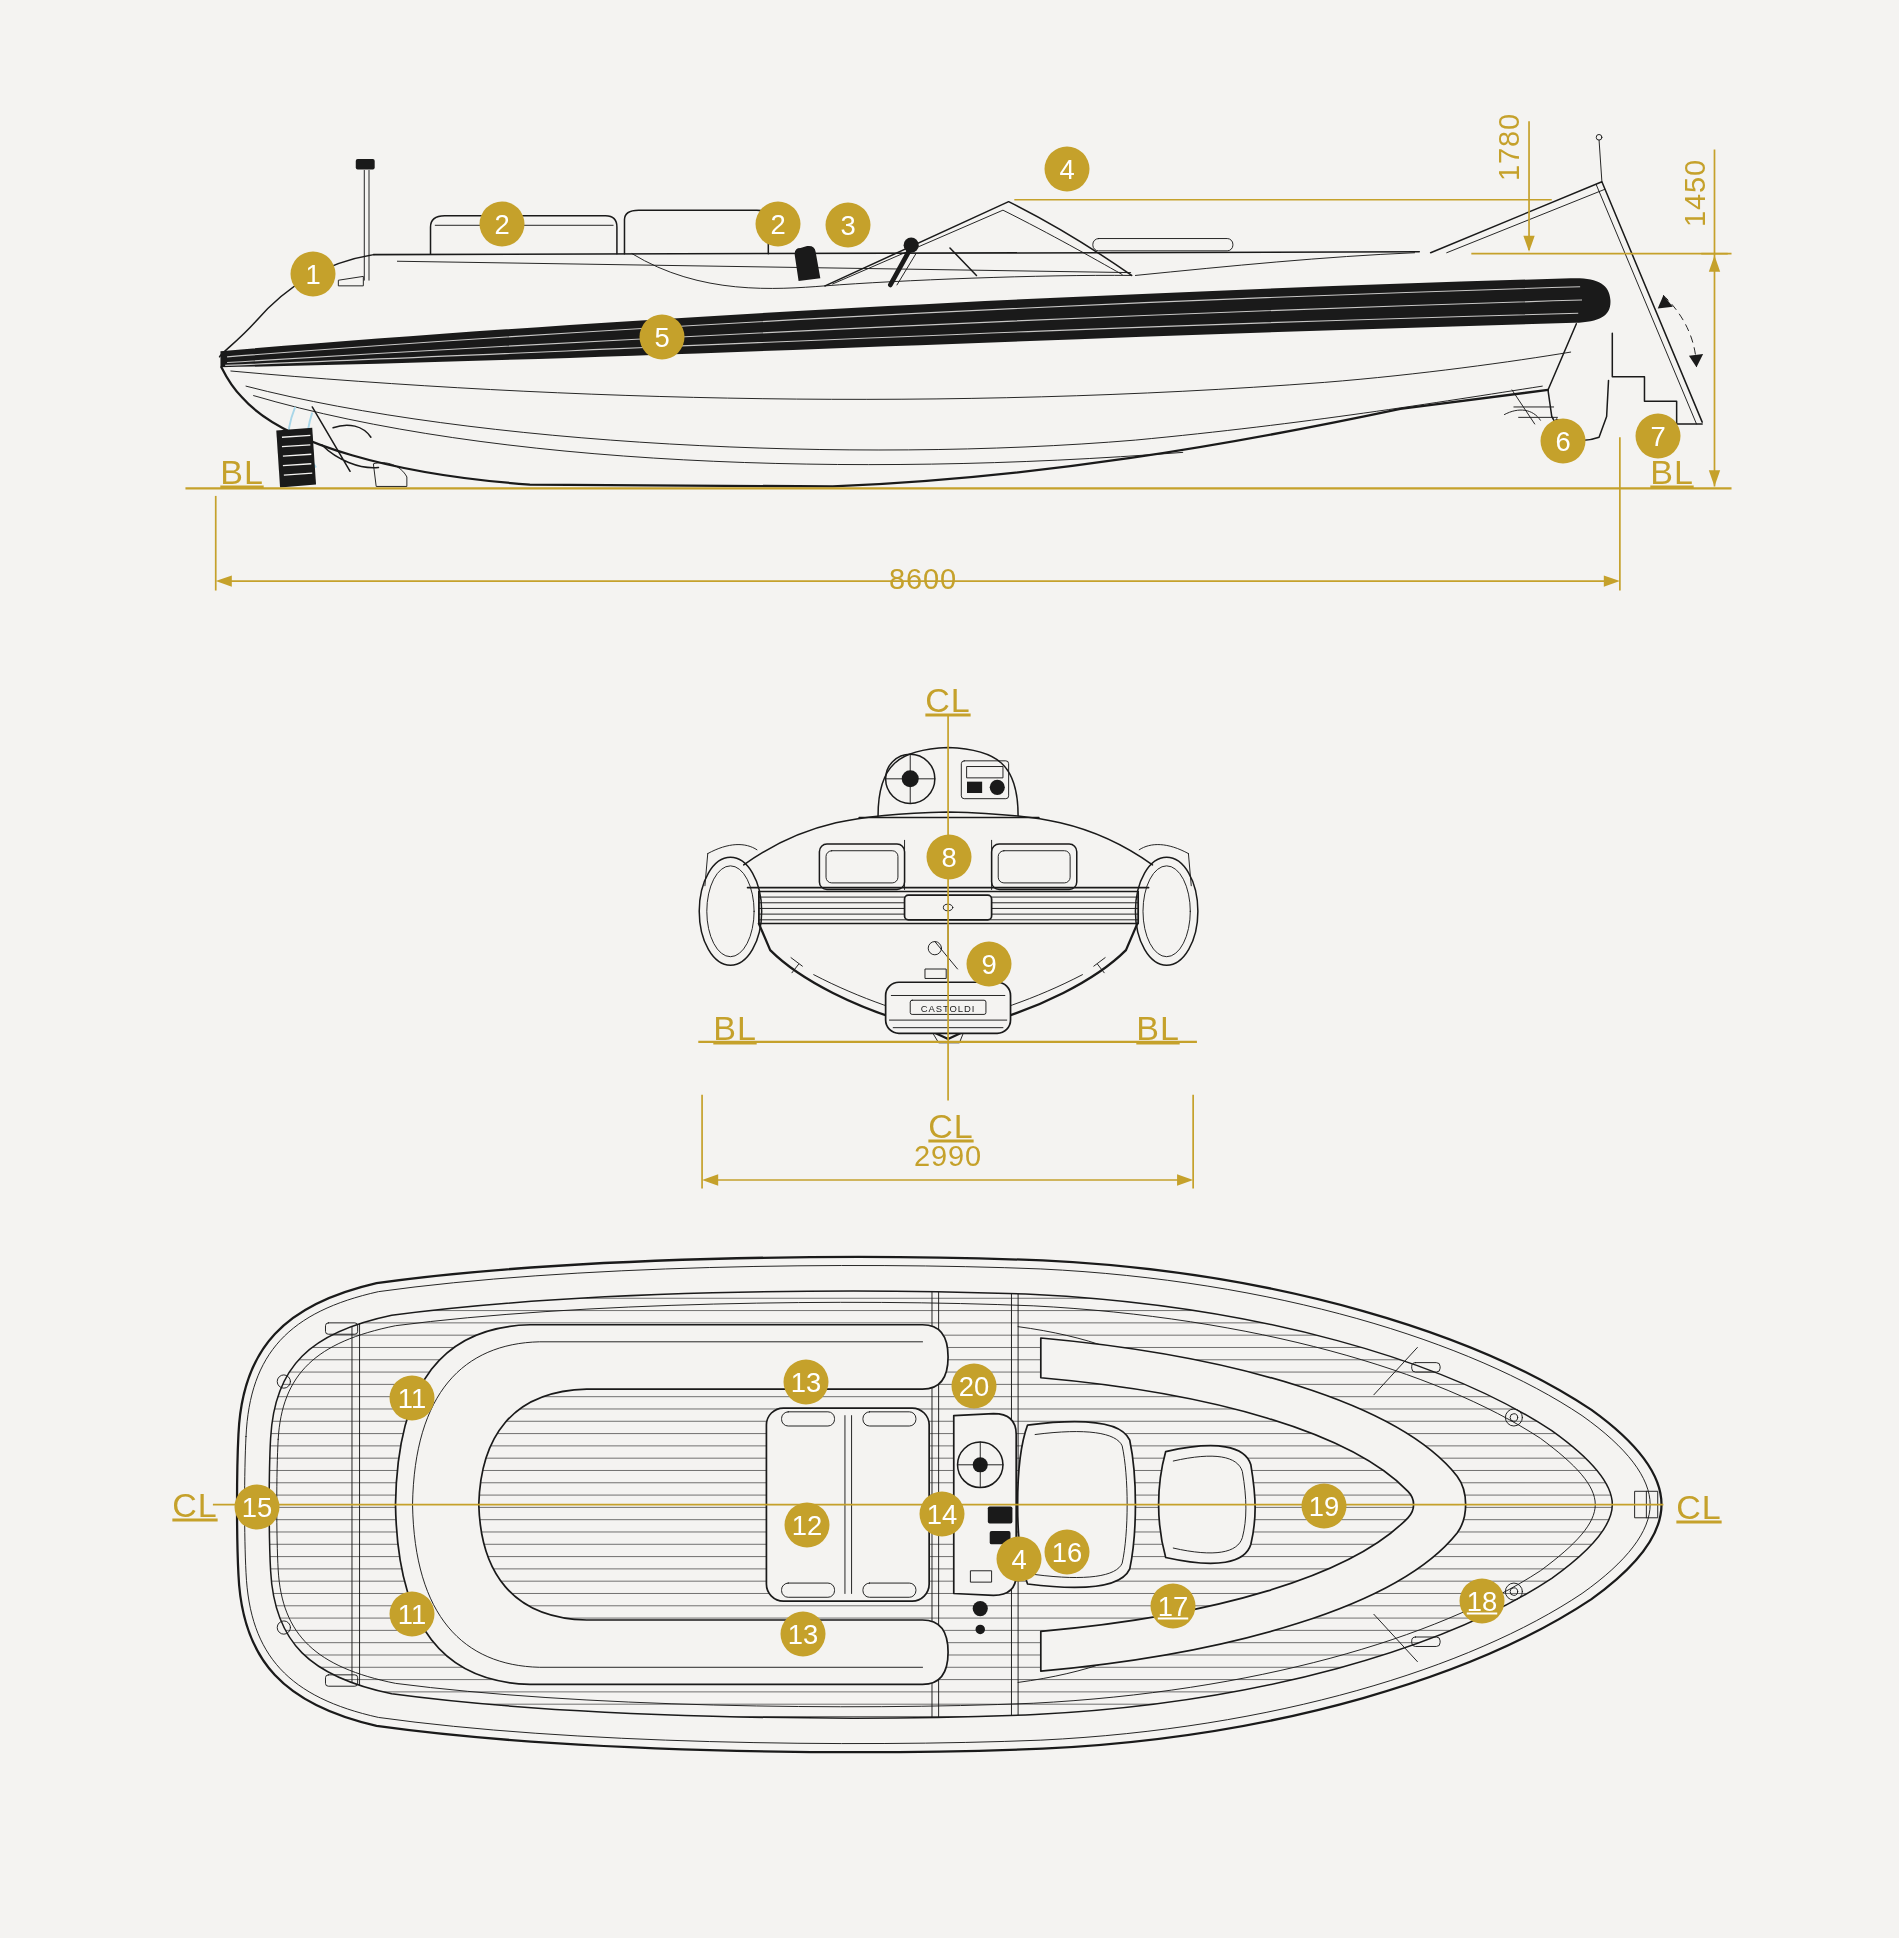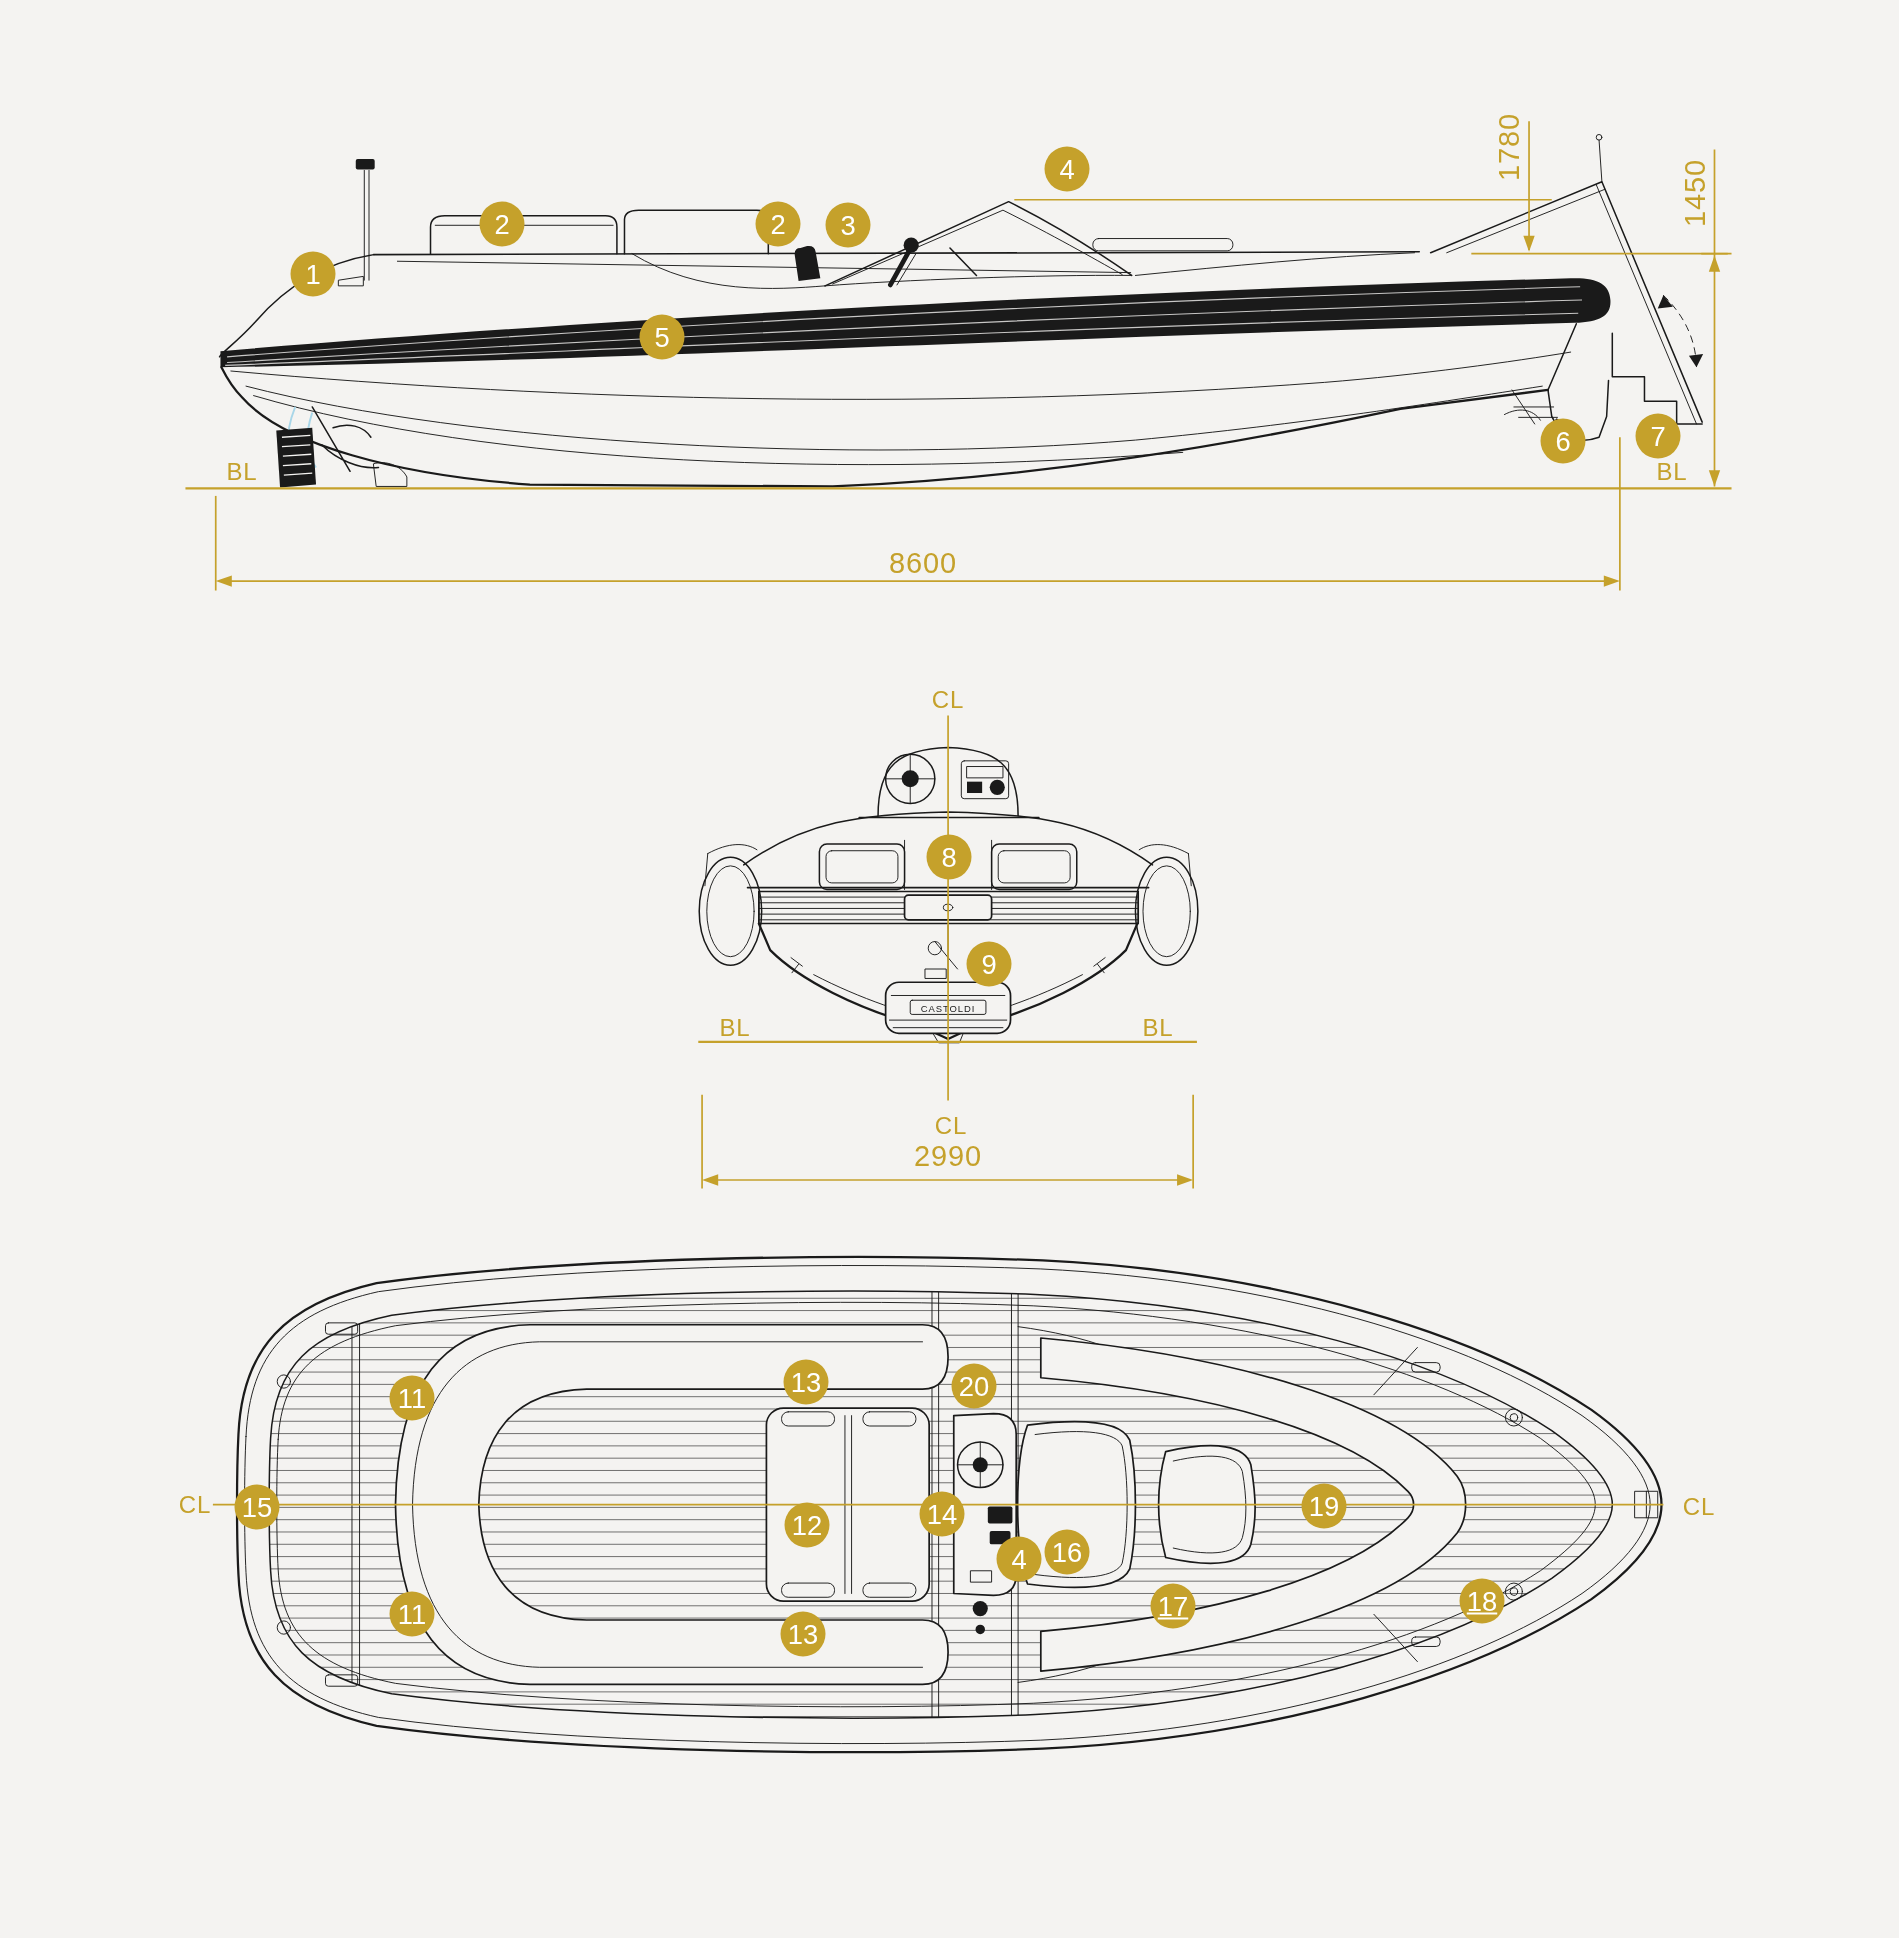--- a/index.html
+++ b/index.html
@@ -29,21 +29,21 @@
     background:var(--accent);color:var(--marker-text);
     display:flex;align-items:center;justify-content:center;
     font-size:27.4px;line-height:1;transform:translate(-50%,-50%);
     user-select:none;
   }
   .ann{
     position:absolute;z-index:4;color:var(--accent);white-space:nowrap;
     transform:translate(-50%,-50%) rotate(var(--r,0deg));letter-spacing:0.9px;
   }
   .ann.dim{font-size:29px;}
-  .ann.lab{font-size:24px;}
+  .ann.lab{font-size:34px;text-decoration:underline;}
 </style>
 </head>
 <body>
 
 <svg id="scene" width="1899" height="1938" viewBox="0 0 2007 2048">
   <defs>
     <clipPath id="deckClip">
       <path d="M286,1520 C284,1556 284,1624 286,1660 C290,1736 328,1772 414,1790 C608,1816 898,1820 1094,1812 C1330,1800 1528,1742 1640,1668 C1682,1638 1704,1612 1704,1590 C1704,1568 1682,1542 1640,1512 C1528,1438 1330,1380 1094,1368 C898,1360 608,1364 414,1390 C328,1408 290,1444 286,1520 Z"></path>
     </clipPath>
   </defs>
@@ -349,21 +349,21 @@
     <div class="marker" style="left: 807px; top: 1505px; margin-top: 20px;">12</div>
     <div class="marker" style="left: 806px; top: 1382px;">13</div>
     <div class="marker" style="left: 803px; top: 1634px;">13</div>
     <div class="marker" style="left: 942px; top: 1514px;">14</div>
     <div class="marker" style="left: 1019px; top: 1559px;">4</div>
     <div class="marker" style="left: 1067px; top: 1505px; margin-top: 47px;">16</div>
     <div class="marker" style="left: 1173px; top: 1606px; text-decoration: underline;">17</div>
     <div class="marker" style="left: 1482px; top: 1601px; text-decoration: underline;">18</div>
     <div class="marker" style="left: 1324px; top: 1506px;">19</div>
     <div class="marker" style="left: 974px; top: 1386px;">20</div>
-    <div class="ann dim" style="left: 923px; top: 563px; --r: 0deg;">8600</div>
+    <div class="ann dim" style="left: 923px; top: 579px; --r: 0deg;">8600</div>
     <div class="ann dim" style="left: 1509px; top: 147px; --r: -90deg;">1780</div>
     <div class="ann dim" style="left: 1695px; top: 193px; --r: -90deg;">1450</div>
     <div class="ann lab" style="left: 242px; top: 472px; --r: 0deg;">BL</div>
     <div class="ann lab" style="left: 1672px; top: 472px; --r: 0deg;">BL</div>
     <div class="ann lab" style="left: 948px; top: 700px; --r: 0deg;">CL</div>
     <div class="ann lab" style="left: 735px; top: 1028px; --r: 0deg;">BL</div>
     <div class="ann lab" style="left: 1158px; top: 1028px; --r: 0deg;">BL</div>
     <div class="ann lab" style="left: 951px; top: 1126px; --r: 0deg;">CL</div>
     <div class="ann dim" style="left: 948px; top: 1156px; --r: 0deg;">2990</div>
     <div class="ann lab" style="left: 195px; top: 1505px; --r: 0deg;">CL</div>

